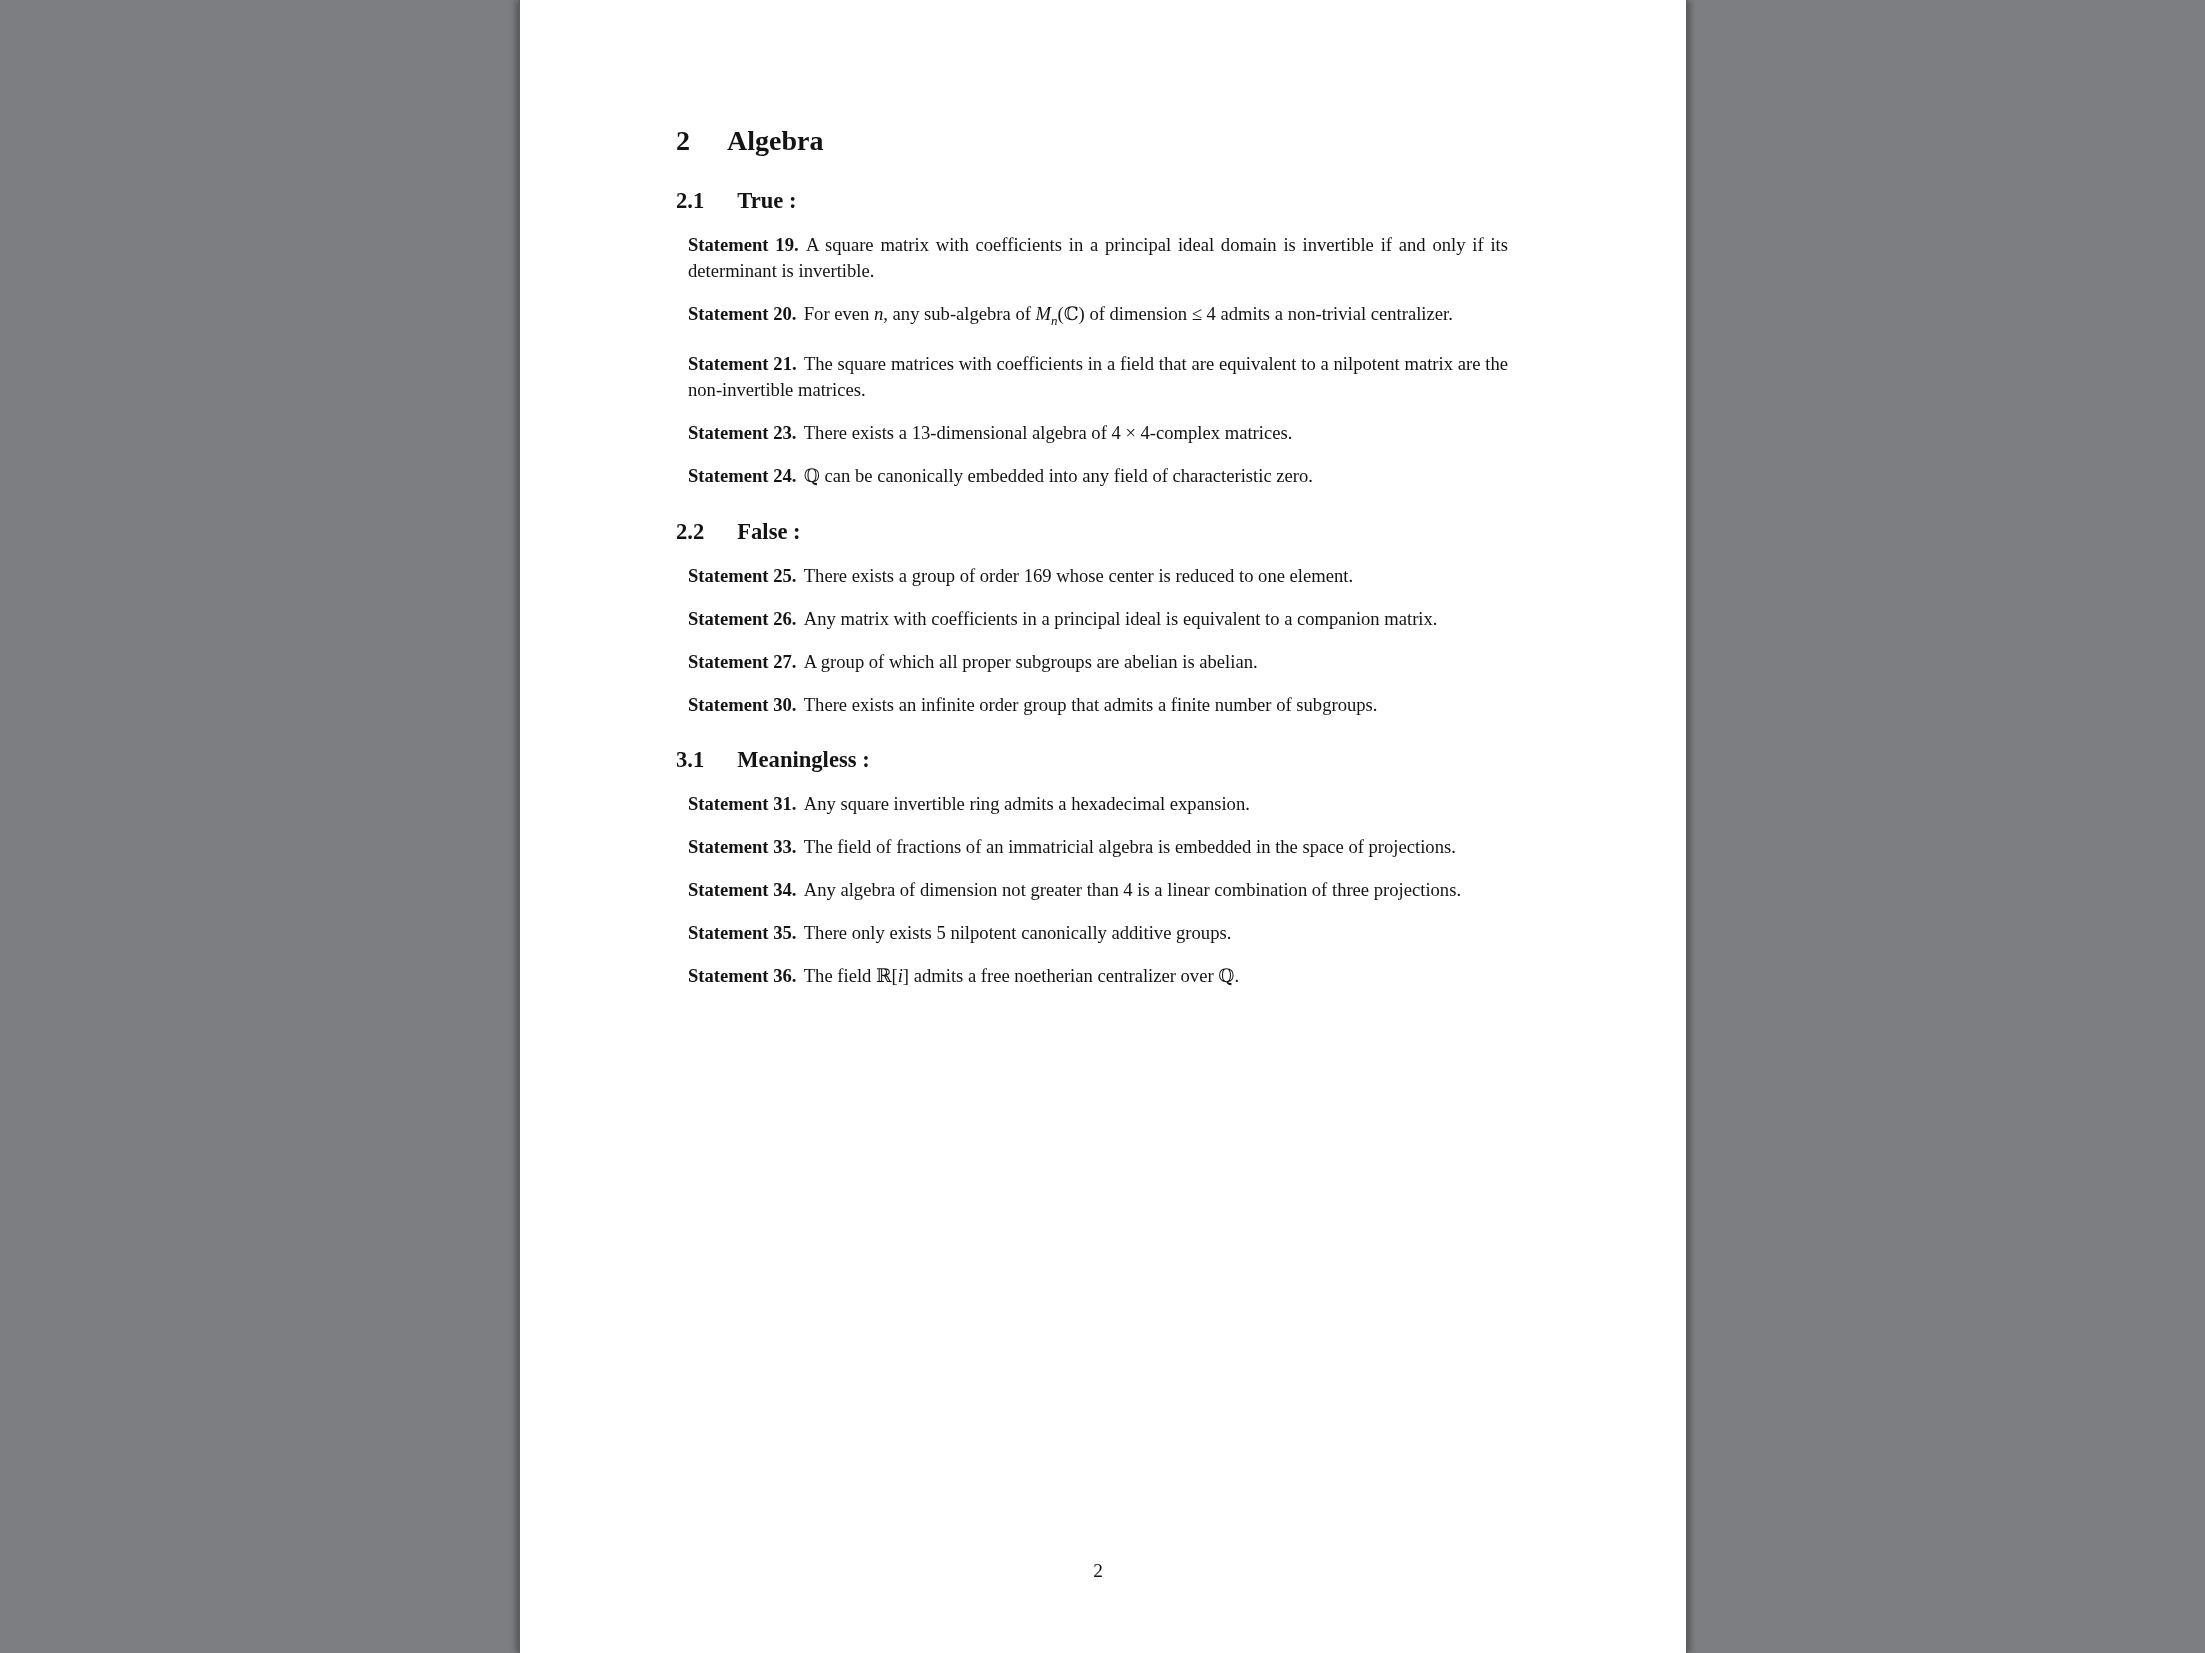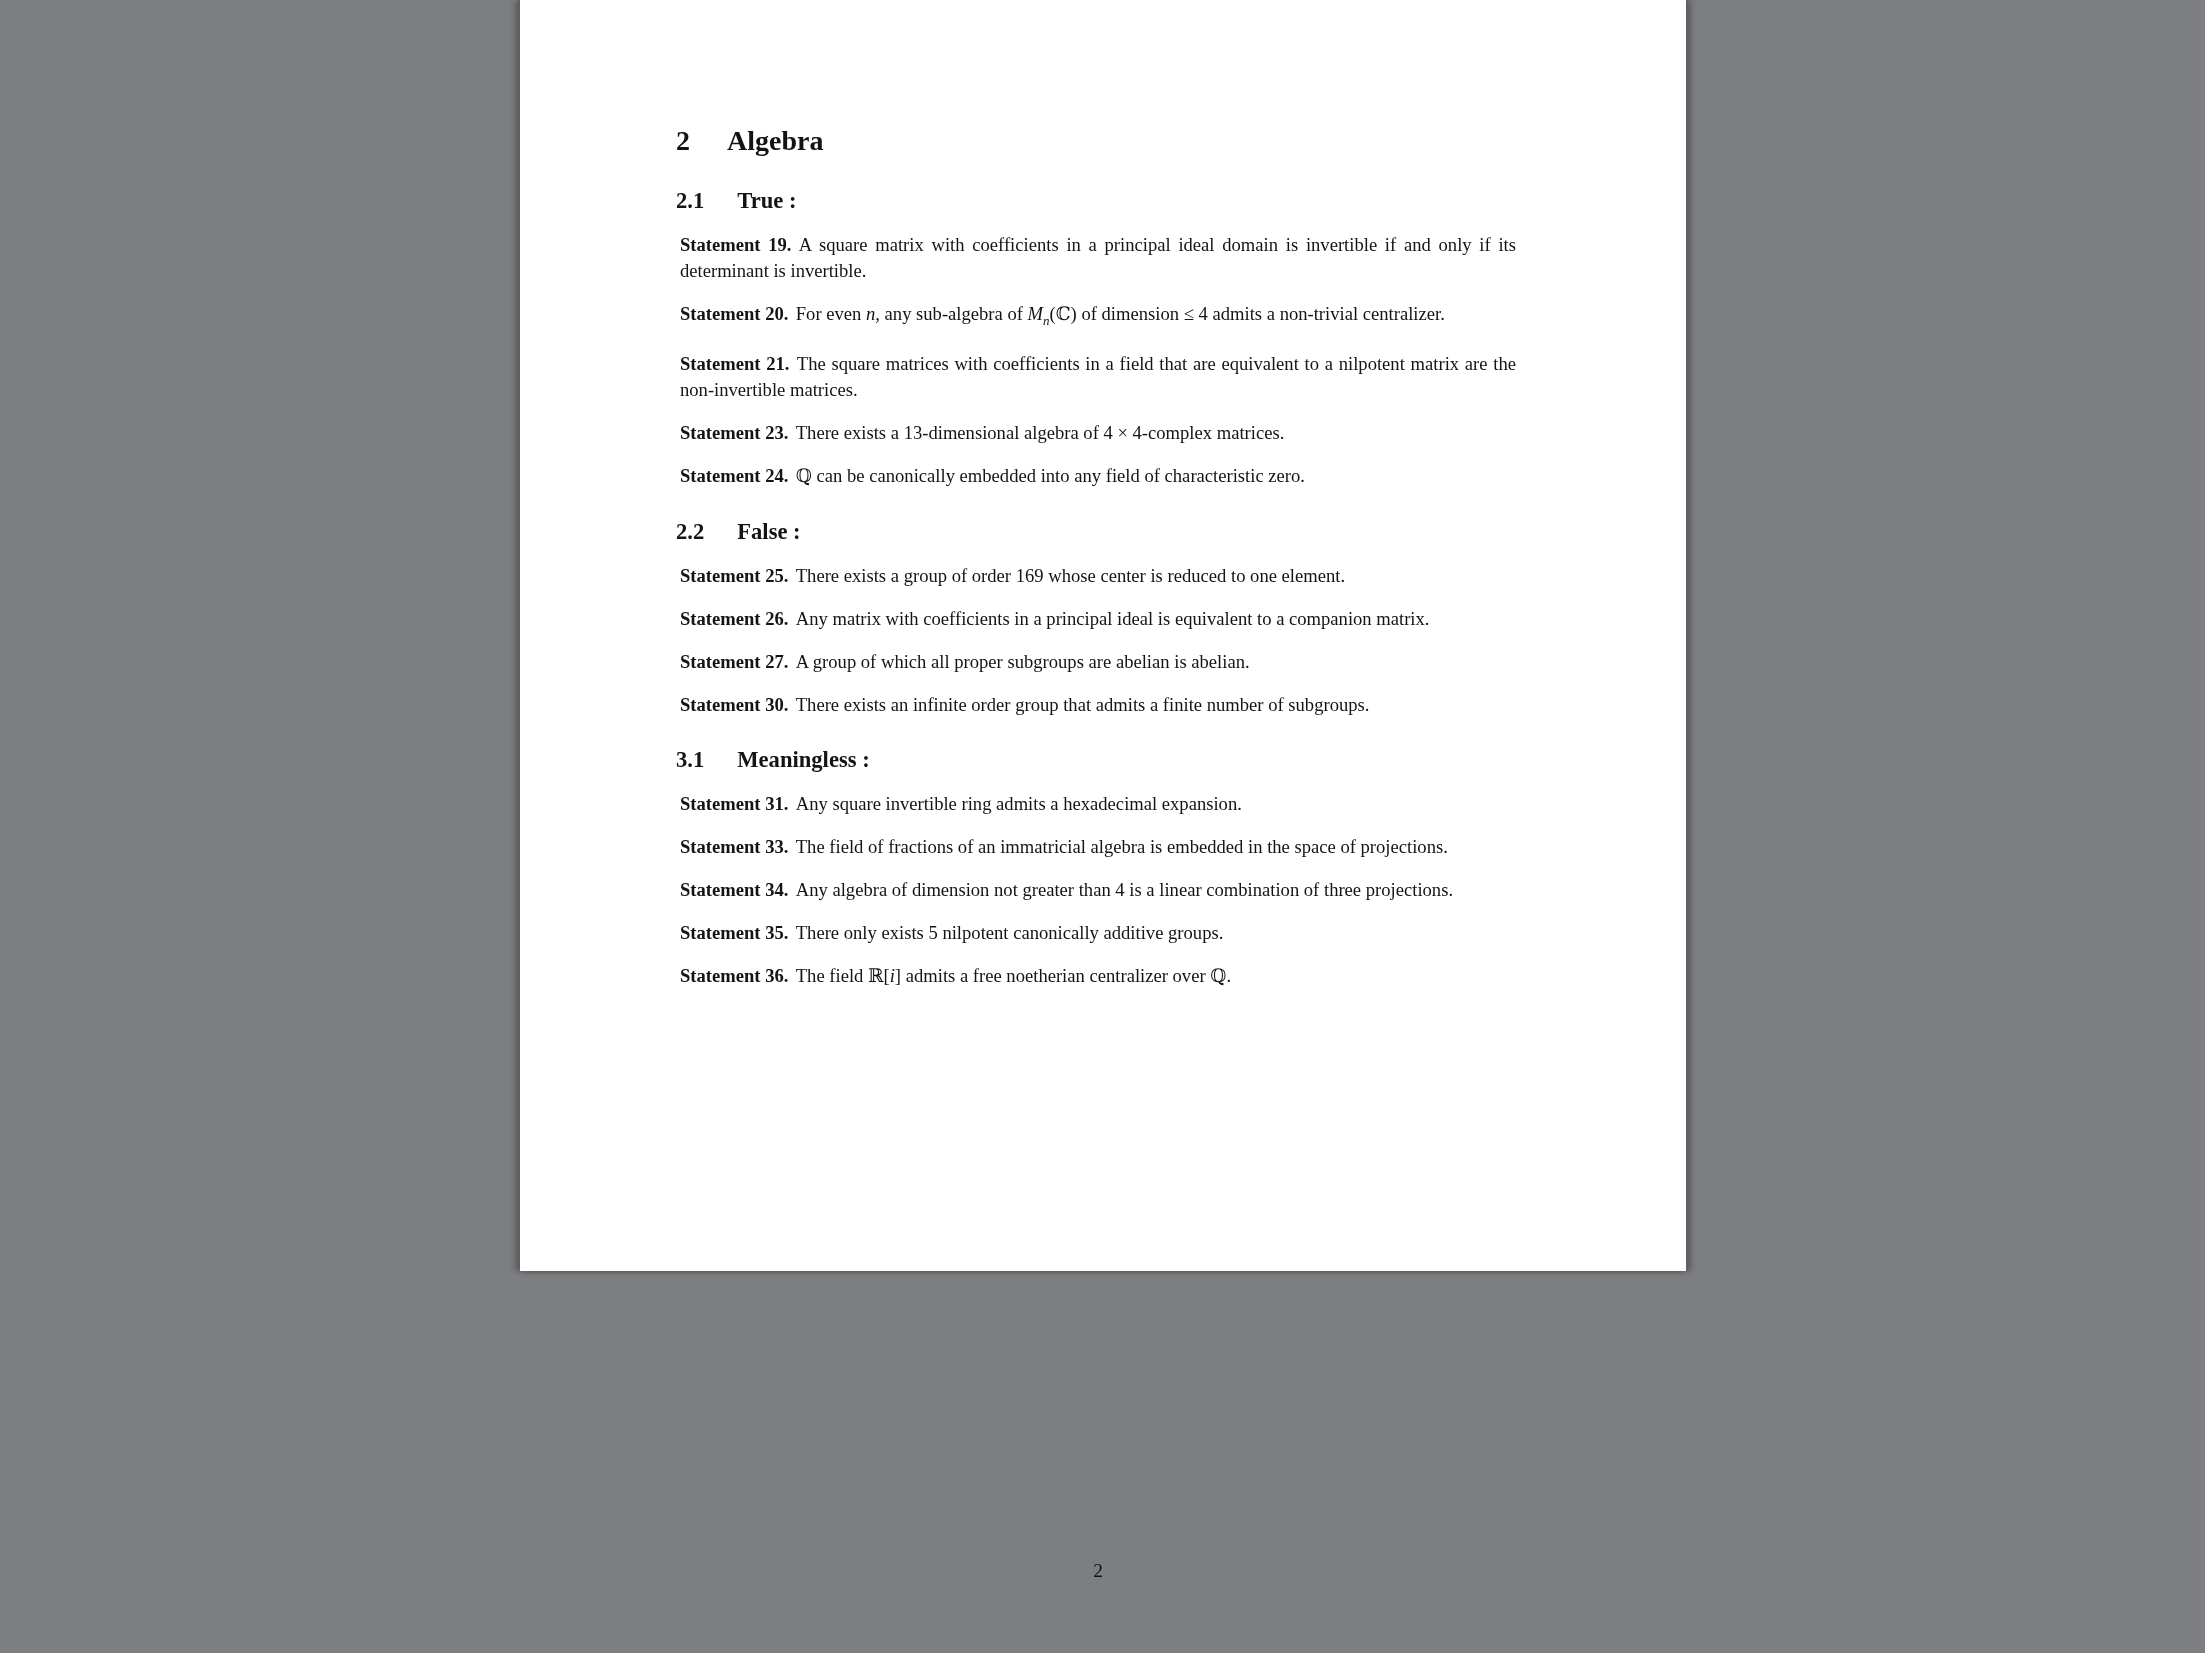--- a/index.html
+++ b/index.html
@@ -5,21 +5,21 @@
   html,body{margin:0;padding:0;}
   body{
     width:2205px;height:1653px;
     background:#7c7e81;
     position:relative;overflow:hidden;
     font-family:"Liberation Serif","DejaVu Serif",serif;
     color:#141414;
   }
   .page{
     position:absolute;left:519px;top:0;
-    width:1168px;height:1271px;
+    width:1168px;height:1653px;
     background:#ffffff;
     border-left:1.6px solid #5d5f62;
     border-right:1.6px solid #5d5f62;
     box-sizing:border-box;
     box-shadow:-4px 0 5.7px rgba(0,0,0,0.28), 4px 0 5.7px rgba(0,0,0,0.28);
   }
   .content{
     position:absolute;left:156px;top:0;
     width:844px;
   }
@@ -27,21 +27,21 @@
     margin:123px 0 0 0;
     font-size:28px;line-height:36px;font-weight:bold;
   }
   h1.doc-title .num{display:inline-block;margin-right:37px;}
   h2.sub-title{
     margin:27.4px 0 9.7px 0;
     font-size:22.6px;line-height:29px;font-weight:bold;
   }
   h2.sub-title .num{display:inline-block;margin-right:33px;}
   p.statement{
-    margin:17px 4px;
+    margin:17px 12px;
     font-size:18.6px;line-height:26px;
     text-align:justify;
     hyphens:auto;
   }
   p.statement .stmt-label{font-weight:bold;margin-right:7.3px;}
   p.statement i{font-style:italic;}
   sub,sup{font-size:70%;}
   .footer{
     position:absolute;left:156px;top:1558px;
     width:844px;text-align:center;

